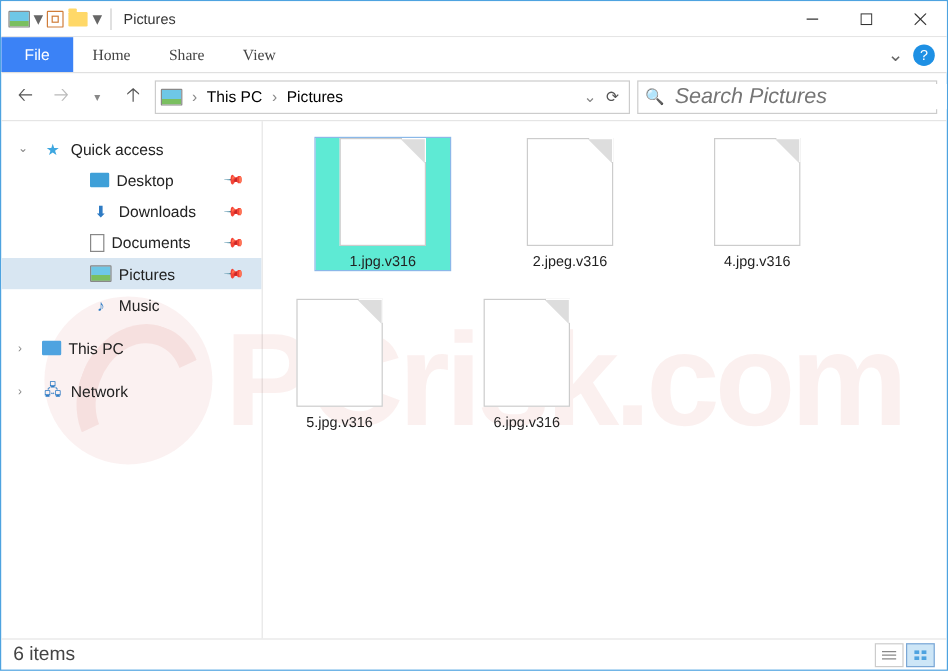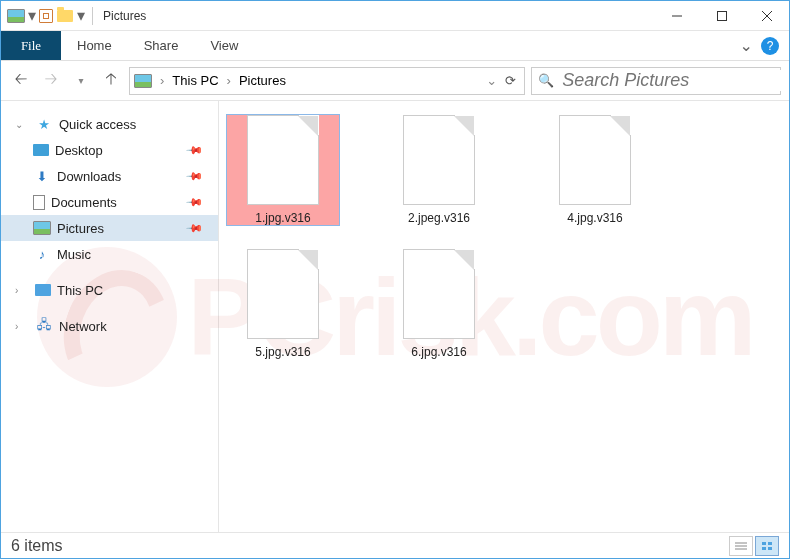--- a/index.html
+++ b/index.html
@@ -11,52 +11,52 @@
 .folder-ico { background: #ffd868; border-radius: 1px; width: 16px; height: 12px; position: relative; }
 .folder-ico::before { content: ""; position: absolute; top: -3px; left: 0; width: 7px; height: 3px; background: #ffd868; border-radius: 1px 1px 0 0; }
 .pic-ico { width: 18px; height: 14px; background: linear-gradient(#6ec7e6 60%, #7abf60 60%); border: 1px solid #888; border-radius: 1px; }
 .dropdown-caret { width: 8px; height: 8px; display: inline-flex; align-items: center; justify-content: center; color: #666; }
 .titlebar .sep { width: 1px; height: 18px; background: #ccc; margin: 0 4px;}
 .titlebar-title { padding-left: 6px; font-size: 12px; color: #333; }
 .window-controls { margin-left: auto; display: flex; }
 .win-btn { width: 45px; height: 30px; display: flex; align-items: center; justify-content: center; color: #333; }
 
 .ribbon-tabs { height: 30px; display: flex; align-items: stretch; background: #fff; border-bottom: 1px solid #e0e0e0; }
-.ribbon-file { width: 60px; background: #0c4a6e; color: #fff; display: flex; align-items: center; justify-content: center; font-size: 13px; font-family: Liberation Serif, serif; }
-.ribbon-tab { padding: 0 16px; display: flex; align-items: center; font-size: 13px; color: #444; }
+.ribbon-file { width: 60px; background: #3b82f6; color: #fff; display: flex; align-items: center; justify-content: center; font-size: 13px; }
+.ribbon-tab { padding: 0 16px; display: flex; align-items: center; font-size: 13px; color: #444; font-family: Liberation Serif, serif; }
 .ribbon-right { margin-left: auto; display: flex; align-items: center; gap: 8px; padding-right: 10px; }
 .help-circle { width: 18px; height: 18px; border-radius: 50%; background: #1e90e4; color: #fff; display: inline-flex; align-items: center; justify-content: center; font-size: 12px; }
 
 .navbar { height: 40px; display: flex; align-items: center; padding: 0 8px; gap: 6px; border-bottom: 1px solid #e5e5e5; }
 .nav-btn { width: 24px; height: 24px; display: flex; align-items: center; justify-content: center; color: #555; }
 .nav-btn.disabled { color: #bbb; }
 .address { flex: 1; height: 28px; border: 1px solid #ccc; display: flex; align-items: center; padding: 0 4px; gap: 4px; font-size: 13px; }
 .crumb { display: flex; align-items: center; white-space: nowrap;}
 .crumb-sep { color: #888; padding: 0 4px;}
 .address .spacer { flex: 1; }
 .refresh { color: #555; padding: 0 4px;}
 .searchbox { width: 250px; height: 28px; border: 1px solid #ccc; display: flex; align-items: center; padding: 0 6px; color: #888; font-size: 13px; gap: 8px; }
 .searchbox input { border: none; outline: none; flex: 1; font-size: 18px; color: #444; font-style: italic;}
 
 .body { display: flex; height: calc(100% - 30px - 30px - 40px - 26px); position: relative; }
 
 .sidebar { width: 218px; border-right: 1px solid #e5e5e5; padding-top: 10px; overflow: hidden; }
 .sb-group { margin-bottom: 10px; }
 .sb-item { display: flex; align-items: center; height: 26px; padding-left: 32px; font-size: 13px; color: #222; position: relative; gap: 6px; }
 .sb-item.head { padding-left: 34px; font-size: 13px; }
-.sb-item.child { padding-left: 32px; }
+.sb-item.child { padding-left: 74px; }
 .sb-item .caret { position: absolute; left: 14px; color: #888; font-size: 10px;}
 .sb-item.selected { background: #d8e6f2; }
 .sb-item .pin { margin-left: auto; margin-right: 16px; color: #888; font-size: 11px; transform: rotate(45deg);}
 .ico { width: 18px; height: 18px; display: inline-flex; align-items: center; justify-content: center; }
 .ico.star { color: #3ea7e0; }
 
 .content { flex: 1; padding: 14px 8px; display: flex; flex-wrap: wrap; align-content: flex-start; gap: 24px 44px; position: relative; }
 .file-tile { width: 112px; display: flex; flex-direction: column; align-items: center; gap: 6px; }
-.file-tile.selected { outline: 1px solid #8bb8e8; background: #fca5a5; }
+.file-tile.selected { outline: 1px solid #8bb8e8; background: #5eead4; margin-left: 36px; }
 .file-icon { width: 72px; height: 90px; background: #fff; border: 1px solid #ccc; position: relative; }
 .file-icon::after { content: ""; position: absolute; top: 0; right: 0; width: 0; height: 0; border-left: 20px solid transparent; border-top: 20px solid #ddd; }
 .file-icon::before { content: ""; position: absolute; top: -1px; right: -1px; width: 20px; height: 20px; background: #fff; }
 .file-name { font-size: 12px; color: #222; text-align: center; }
 
 .statusbar { height: 26px; border-top: 1px solid #e5e5e5; display: flex; align-items: center; padding: 0 10px; font-size: 16px; color: #444; }
 .view-toggles { margin-left: auto; display: flex; gap: 2px; }
 .vt { width: 24px; height: 20px; border: 1px solid #ccc; display: flex; align-items: center; justify-content: center; }
 .vt.active { background: #cde6f7; border-color: #7aa7d6; }
 

